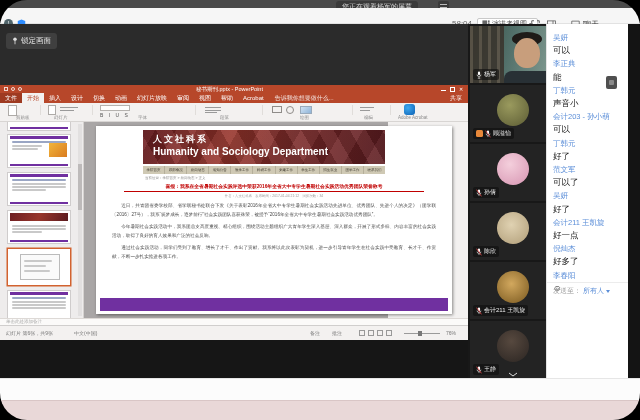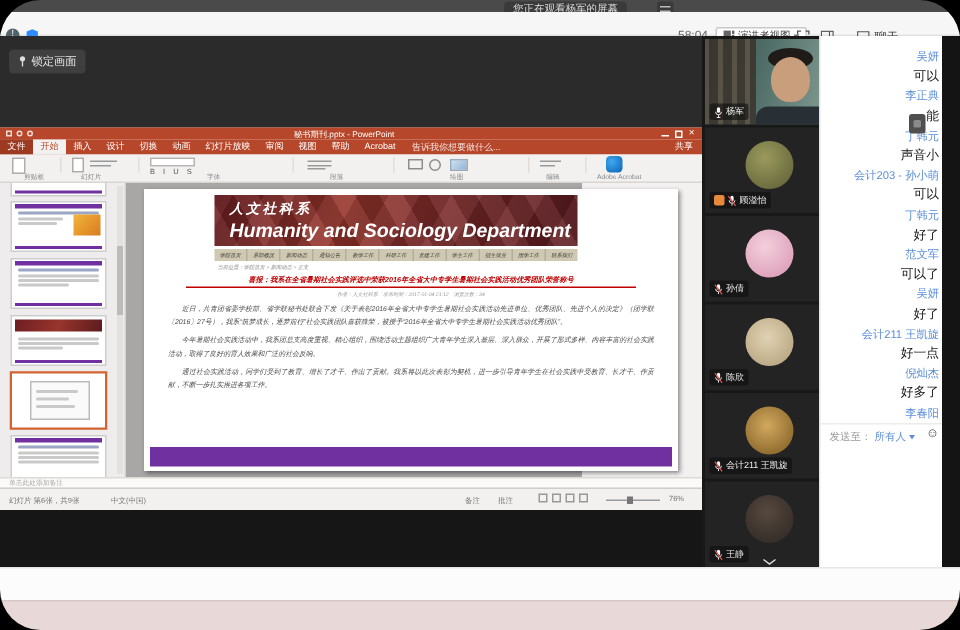--- a/index.html
+++ b/index.html
@@ -45,29 +45,29 @@
   
   #pptbody{left:0;top:37px;width:468px;height:196px;}
   #thumbs{left:0;top:0;width:84px;height:196px;background:#eeecec;border-right:1px solid #d5d2d0;box-sizing:border-box;overflow:hidden;}
   .thumb{position:absolute;left:8px;width:62px;background:#fff;box-shadow:0 0 0 1px #cfcccc;}
   .thumb .pb{position:absolute;left:2px;right:2px;height:2.5px;background:#7030a0;}
   .thumb .tl{position:absolute;left:4px;right:4px;height:1.5px;background:#c9c9c9;border-radius:1px;}
   .thumb .tt{background:#9aa6c4;}
   .thumb.sel{box-shadow:0 0 0 1.5px #d2622f;}
   #thumb-scroll{left:78px;top:2px;width:4px;height:192px;background:#e2e0e0;}
   #thumb-scroll i{display:block;margin-top:40px;height:46px;background:#bdbaba;}
-  #slidearea{left:84px;top:0;width:304px;height:196px;background:#a9a6a6;font-style:italic;}
+  #slidearea{left:84px;top:0;width:304px;height:196px;background:#a9a6a6;}
   #slide{left:12px;top:4px;width:356px;height:188px;background:#fff;box-shadow:1px 1px 3px rgba(0,0,0,.45);}
   #banner{left:47px;top:4px;width:242px;height:34px;color:#fff;
     background:linear-gradient(110deg,#6d1e22 0%,#97352b 35%,#7d2b2a 60%,#5c1b20 100%);overflow:hidden;}
   #banner .pat{position:absolute;inset:0;background:
     repeating-linear-gradient(60deg,rgba(255,255,255,.06) 0 14px,rgba(0,0,0,.12) 14px 28px),
     repeating-linear-gradient(-60deg,rgba(255,255,255,.05) 0 18px,rgba(0,0,0,.10) 18px 36px);}
   #banner-cn{position:absolute;left:10px;top:3px;font-size:9px;font-weight:bold;letter-spacing:2px;}
-  #banner-en{position:absolute;left:10px;top:16px;font-size:13px;font-weight:bold;}
+  #banner-en{position:absolute;left:10px;top:16px;font-size:10px;font-weight:bold;}
   #navbar{left:47px;top:40px;width:242px;height:8px;background:#cfc9b4;display:flex;align-items:stretch;}
   .navi{flex:1;font-size:3.5px;color:#3e3a2e;line-height:8px;text-align:center;border-right:1px solid #b5af9a;}
   #crumb{left:49px;top:50px;font-size:3.5px;color:#8a8a8a;}
   #atitle{left:10px;top:57px;width:336px;text-align:center;font-size:4.8px;font-weight:bold;color:#c00000;}
   #arule{left:28px;top:65px;width:300px;height:1px;background:#c00000;}
   #ameta{left:10px;top:67.5px;width:336px;text-align:center;font-size:3.4px;color:#999;}
   #abody{left:16px;top:75px;width:324px;font-size:4.6px;line-height:9px;color:#4a4a4a;text-align:justify;}
   #abody p{margin:0 0 3px 0;text-indent:2em;}
   #slide-purple{left:4px;right:4px;bottom:3px;height:13px;background:#7030a0;}
   #ppt-notes{left:0;top:233px;width:468px;height:7px;background:#fbfaf9;border-top:1px solid #ddd9d6;box-sizing:border-box;
@@ -84,21 +84,21 @@
   .obadge{width:7px;height:7px;border-radius:1.5px;background:#e8883a;display:inline-block;}
   
   #cam{position:absolute;inset:0;background:linear-gradient(105deg,#32493f 0%,#52706a 45%,#87a096 100%);}
   #cam .shelf{position:absolute;left:0;top:0;width:34px;height:57px;opacity:.85;
     background:repeating-linear-gradient(90deg,#5d5246 0 3px,#3a332c 3px 9px),
                repeating-linear-gradient(0deg,#00000055 0 1px,transparent 1px 12px);}
   #cam .face{position:absolute;left:44px;top:12px;width:26px;height:30px;border-radius:50% 50% 46% 46%;background:#c89e7c;}
   #cam .hair{position:absolute;left:42px;top:6px;width:30px;height:14px;border-radius:50%;background:#1f1b18;}
   #cam .body{position:absolute;left:34px;bottom:-6px;width:52px;height:18px;border-radius:8px 8px 0 0;background:#283035;}
   
-  #chat{left:546px;top:24px;width:82px;height:354px;background:#fff;border-left:1px solid #e4e4e4;box-sizing:border-box;text-align:right;}
+  #chat{left:546px;top:24px;width:82px;height:354px;background:#fff;border-left:1px solid #e4e4e4;box-sizing:border-box;}
   #msgs{position:absolute;left:6px;top:7px;right:2px;}
   .cl{line-height:13.2px;white-space:nowrap;overflow:hidden;}
   .cn{font-size:7.5px;color:#5b8ed8;}
   .ct{font-size:8.5px;color:#161616;}
   #chat-divider{position:absolute;left:0;right:0;top:258px;border-top:1px solid #ececec;}
   #sendrow{position:absolute;left:6px;top:262px;font-size:7px;display:flex;align-items:center;gap:2px;}
   #float-badge{position:absolute;left:59px;top:52px;width:11px;height:13px;background:#4f4f4f;border-radius:2px;}
   #float-badge i{display:block;margin:4px 3px;height:5px;background:#8a8a8a;border-radius:1px;}
   
   #mtoolbar{left:0;top:378px;width:640px;height:22px;background:#fcfcfc;border-top:1px solid #e6e6e6;box-sizing:border-box;}

